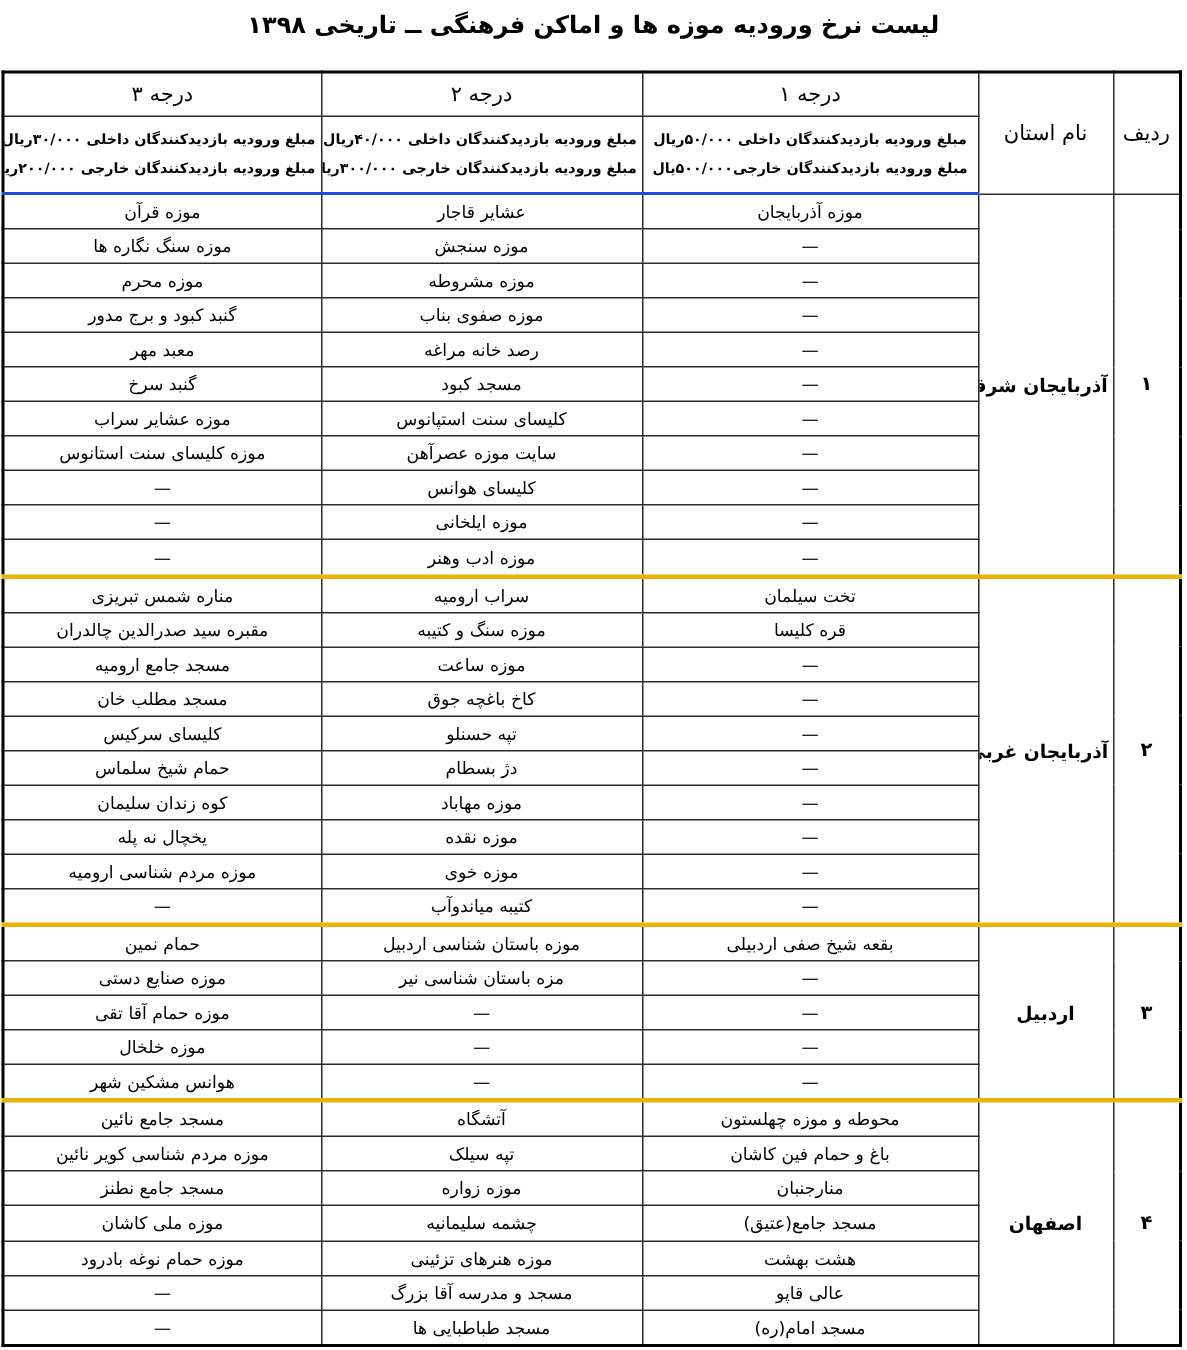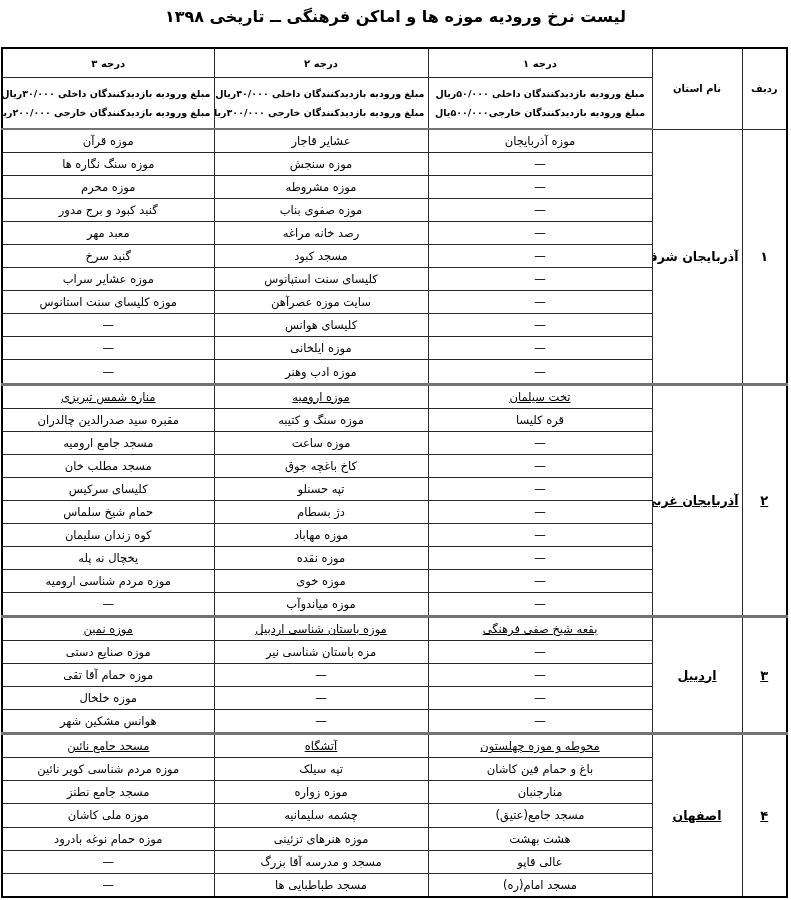--- a/index.html
+++ b/index.html
@@ -32,31 +32,31 @@
     vertical-align:middle;
     padding:0 3px;
     overflow:hidden;
     white-space:nowrap;
   }
   col.c-num{width:45px;}
   col.c-prov{width:90px;}
   col.c-g1{width:224px;}
   col.c-g2{width:214px;}
   col.c-g3{width:212px;}
-  tr.h1 th{height:28px;font-size:10px;font-weight:bold;}
-  tr.h2 th{height:50px;border-bottom:2px solid #737373;}
+  tr.h1 th{height:28px;font-size:14px;font-weight:normal;}
+  tr.h2 th{height:50px;border-bottom:2px solid #1d4ed8;}
   tr.h2 .fee-line{
     font-size:9.5px;font-weight:bold;line-height:2.0;
     white-space:nowrap;
   }
   th.col-num, th.col-prov{font-size:13px;font-weight:bold;margin-top:17px;}
   tbody td{height:22px;font-size:11.5px;}
   tbody td.col-prov{font-size:12.5px;font-weight:bold;}
   tbody td.col-num{font-size:13px;font-weight:bold;}
-  tbody tr.section-start td{border-top:3px solid #737373;text-decoration:underline;}
+  tbody tr.section-start td{border-top:3px solid #eab308;}
 </style>
 </head>
 <body>
 
 <div class="page">
 
   <div class="doc-title">لیست نرخ ورودیه موزه ها و اماکن فرهنگی ــ تاریخی ۱۳۹۸</div>
 
   <table class="fees">
     <colgroup>
@@ -144,21 +144,21 @@
         </tr>
         <tr>
           <td>—</td>
           <td>موزه ادب وهنر</td>
           <td>—</td>
         </tr>
         <tr class="section-start">
           <td rowspan="10" class="col-num">۲</td>
           <td rowspan="10" class="col-prov">آذربایجان غربی</td>
           <td>تخت سیلمان</td>
-          <td>موزه ارومیه</td>
+          <td>سراب ارومیه</td>
           <td>مناره شمس تبریزی</td>
         </tr>
         <tr>
           <td>قره کلیسا</td>
           <td>موزه سنگ و کتیبه</td>
           <td>مقبره سید صدرالدین چالدران</td>
         </tr>
         <tr>
           <td>—</td>
           <td>موزه ساعت</td>
@@ -189,29 +189,29 @@
           <td>موزه نقده</td>
           <td>یخچال نه پله</td>
         </tr>
         <tr>
           <td>—</td>
           <td>موزه خوی</td>
           <td>موزه مردم شناسی ارومیه</td>
         </tr>
         <tr>
           <td>—</td>
-          <td>موزه میاندوآب</td>
+          <td>کتیبه میاندوآب</td>
           <td>—</td>
         </tr>
         <tr class="section-start">
           <td rowspan="5" class="col-num">۳</td>
           <td rowspan="5" class="col-prov">اردبیل</td>
-          <td>بقعه شیخ صفی فرهنگی</td>
+          <td>بقعه شیخ صفی اردبیلی</td>
           <td>موزه باستان شناسی اردبیل</td>
-          <td>موزه نمین</td>
+          <td>حمام نمین</td>
         </tr>
         <tr>
           <td>—</td>
           <td>مزه باستان شناسی نیر</td>
           <td>موزه صنایع دستی</td>
         </tr>
         <tr>
           <td>—</td>
           <td>—</td>
           <td>موزه حمام آقا تقی</td>

